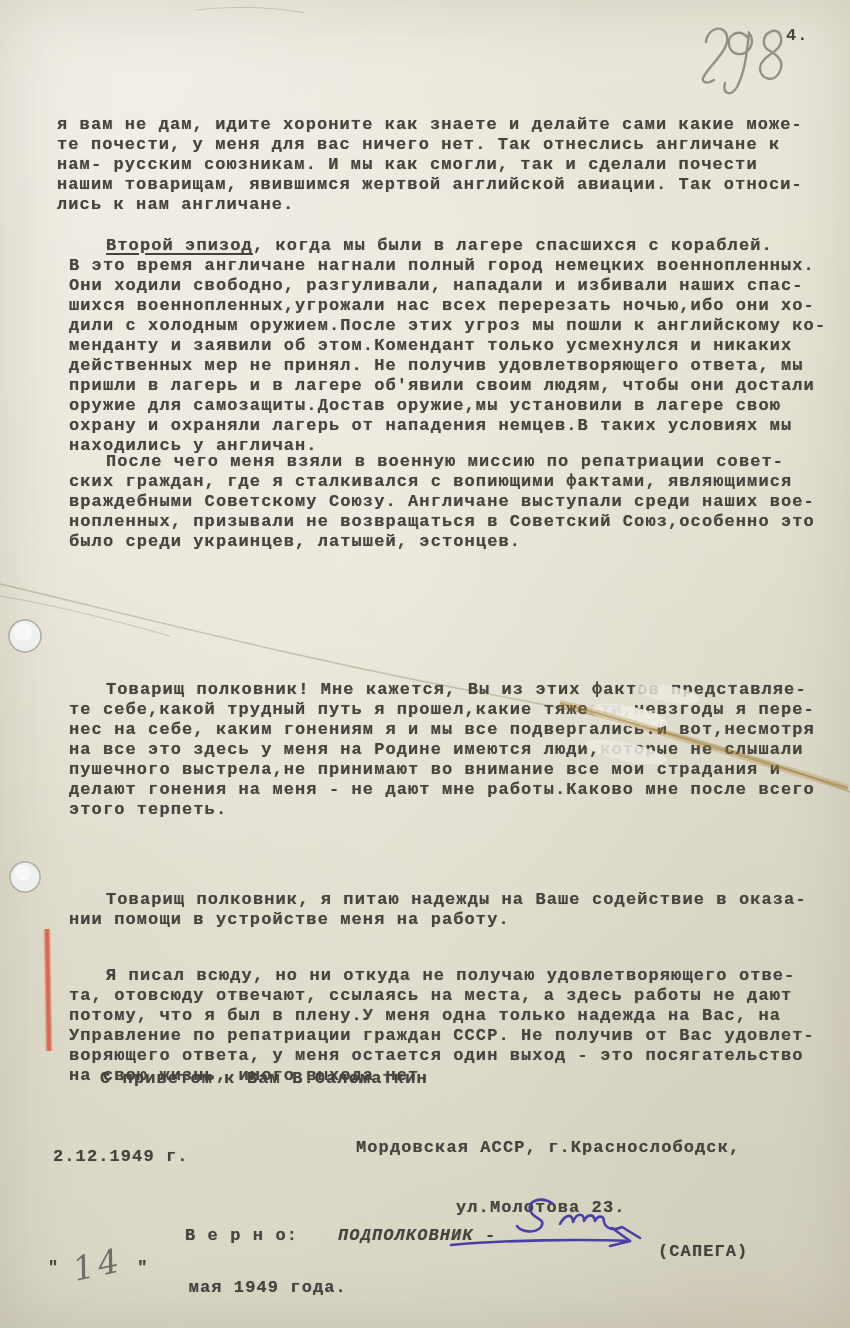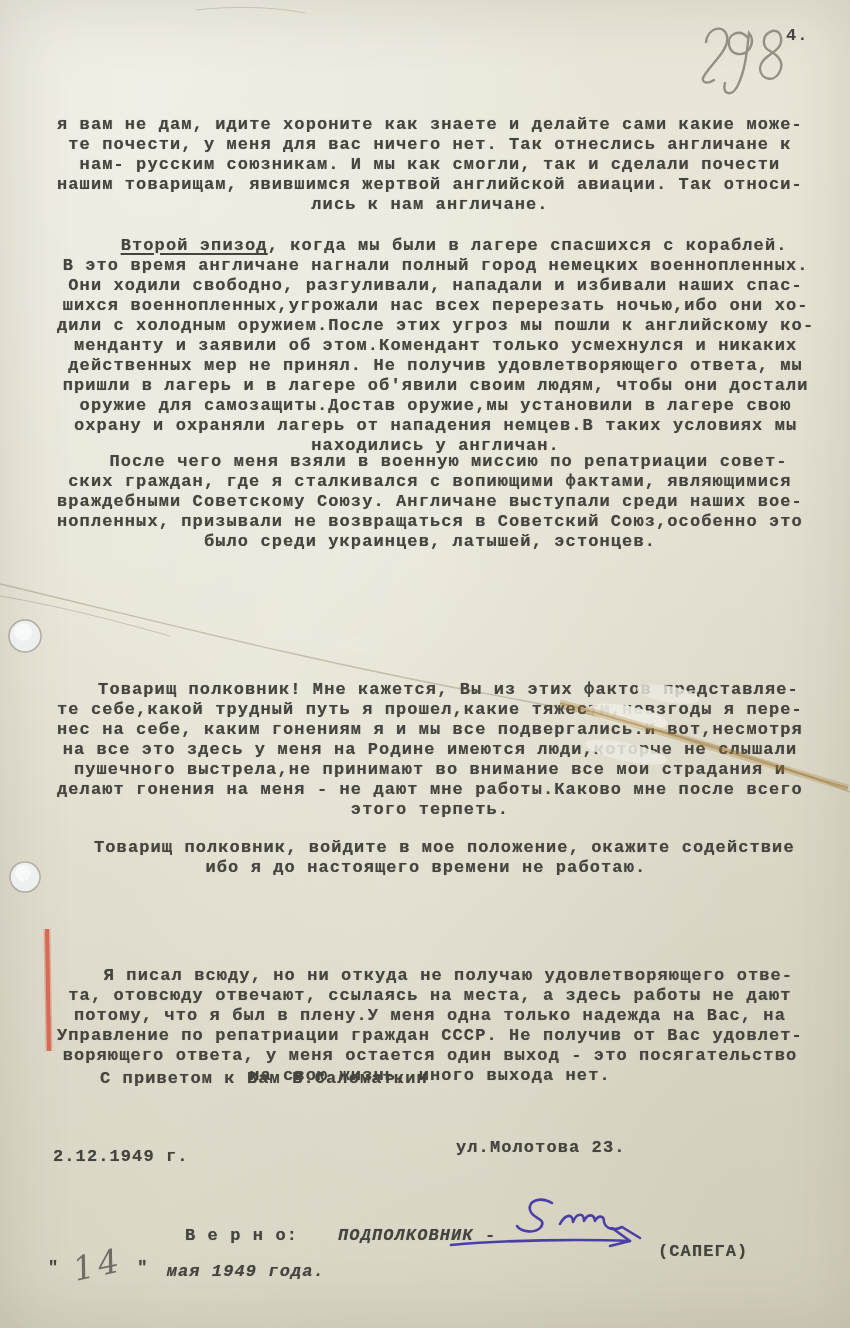--- a/index.html
+++ b/index.html
@@ -21,41 +21,40 @@
     line-height:20px;
     letter-spacing:1.1px;
     color:#45443e;
   }
   .typed {
     position:absolute;
     left:57px;
     margin:0;
     white-space:pre;
     text-shadow:0 0 0.8px rgba(62,60,52,0.55);
-    text-align:center;
   }
-  .ind { text-indent:37px; }
+  .ind { text-indent:37px;margin-left:12px; }
   .u-lead { text-decoration:underline; text-decoration-thickness:1.5px; text-underline-offset:3px; }
   .addr-line2 { margin-left:100px; }
   .verno-row { display:flex; }
   .verno-gap { margin-left:40px;font-style:italic; }
   .hand-day {
     font-family:"DejaVu Serif",serif;
     font-style:italic; font-weight:400;
     font-size:33px; line-height:30px;
     color:#6f6d66;
     transform:rotate(-12deg);
     display:inline-block;
     margin:0 14px;
     position:relative; top:-8px;
     letter-spacing:4px;
     text-shadow:none;
   }
   .bottom-date { display:flex; align-items:flex-start; }
-  .date-rest { margin-left:18px; position:relative; top:4px;font-style:italic; }
+  .date-rest { margin-left:40px; position:relative; top:20px; }
   .typed-pagenum { position:absolute; left:786px; top:26px; }
   .overlay { position:absolute; inset:0; pointer-events:none; }
 </style>
 </head>
 <body>
 
 <div class="page">
 
   <div class="typed-pagenum">4.</div>
 
@@ -82,31 +81,32 @@
 враждебными Советскому Союзу. Англичане выступали среди наших вое-
 нопленных, призывали не возвращаться в Советский Союз,особенно это
 было среди украинцев, латышей, эстонцев.</p>
   <p class="typed ind" style="top:680px">Товарищ полковник! Мне кажется, Вы из этих фактов представляе-
 те себе,какой трудный путь я прошел,какие тяжести,невзгоды я пере-
 нес на себе, каким гонениям я и мы все подвергались.И вот,несмотря
 на все это здесь у меня на Родине имеются люди,которые не слышали
 пушечного выстрела,не принимают во внимание все мои страдания и
 делают гонения на меня - не дают мне работы.Каково мне после всего
 этого терпеть.</p>
-  <p class="typed ind" style="top:838px">Товарищ полковник, войдите в мое положение, окажите содействие
-ибо я до настоящего времени не работаю.</p>
+  <p class="typed ind" style="top:890px">Товарищ полковник, я питаю надежды на Ваше содействие в оказа-
+нии помощи в устройстве меня на работу.</p>
   <p class="typed ind" style="top:966px">Я писал всюду, но ни откуда не получаю удовлетворяющего отве-
 та, отовсюду отвечают, ссылаясь на места, а здесь работы не дают
 потому, что я был в плену.У меня одна только надежда на Вас, на
 Управление по репатриации граждан СССР. Не получив от Вас удовлет-
 воряющего ответа, у меня остается один выход - это посягательство
 на свою жизнь, иного выхода нет.</p>
 
   <p class="typed" style="top:1069px;left:100px">С приветом к Вам В.Саломаткин</p>
   <div class="typed" style="top:1098px;left:356px">
+    <div>Мордовская АССР, г.Краснослободск,</div>
     <div class="addr-line2">ул.Молотова 23.</div>
   </div>
   <p class="typed" style="top:1147px;left:53px">2.12.1949 г.</p>
 
   <div class="typed verno-row" style="top:1226px;left:185px">
     <span>В е р н о:</span>
     <span class="verno-gap">ПОДПОЛКОВНИК -</span>
   </div>
   <p class="typed" style="top:1242px;left:658px">(САПЕГА)</p>
 

